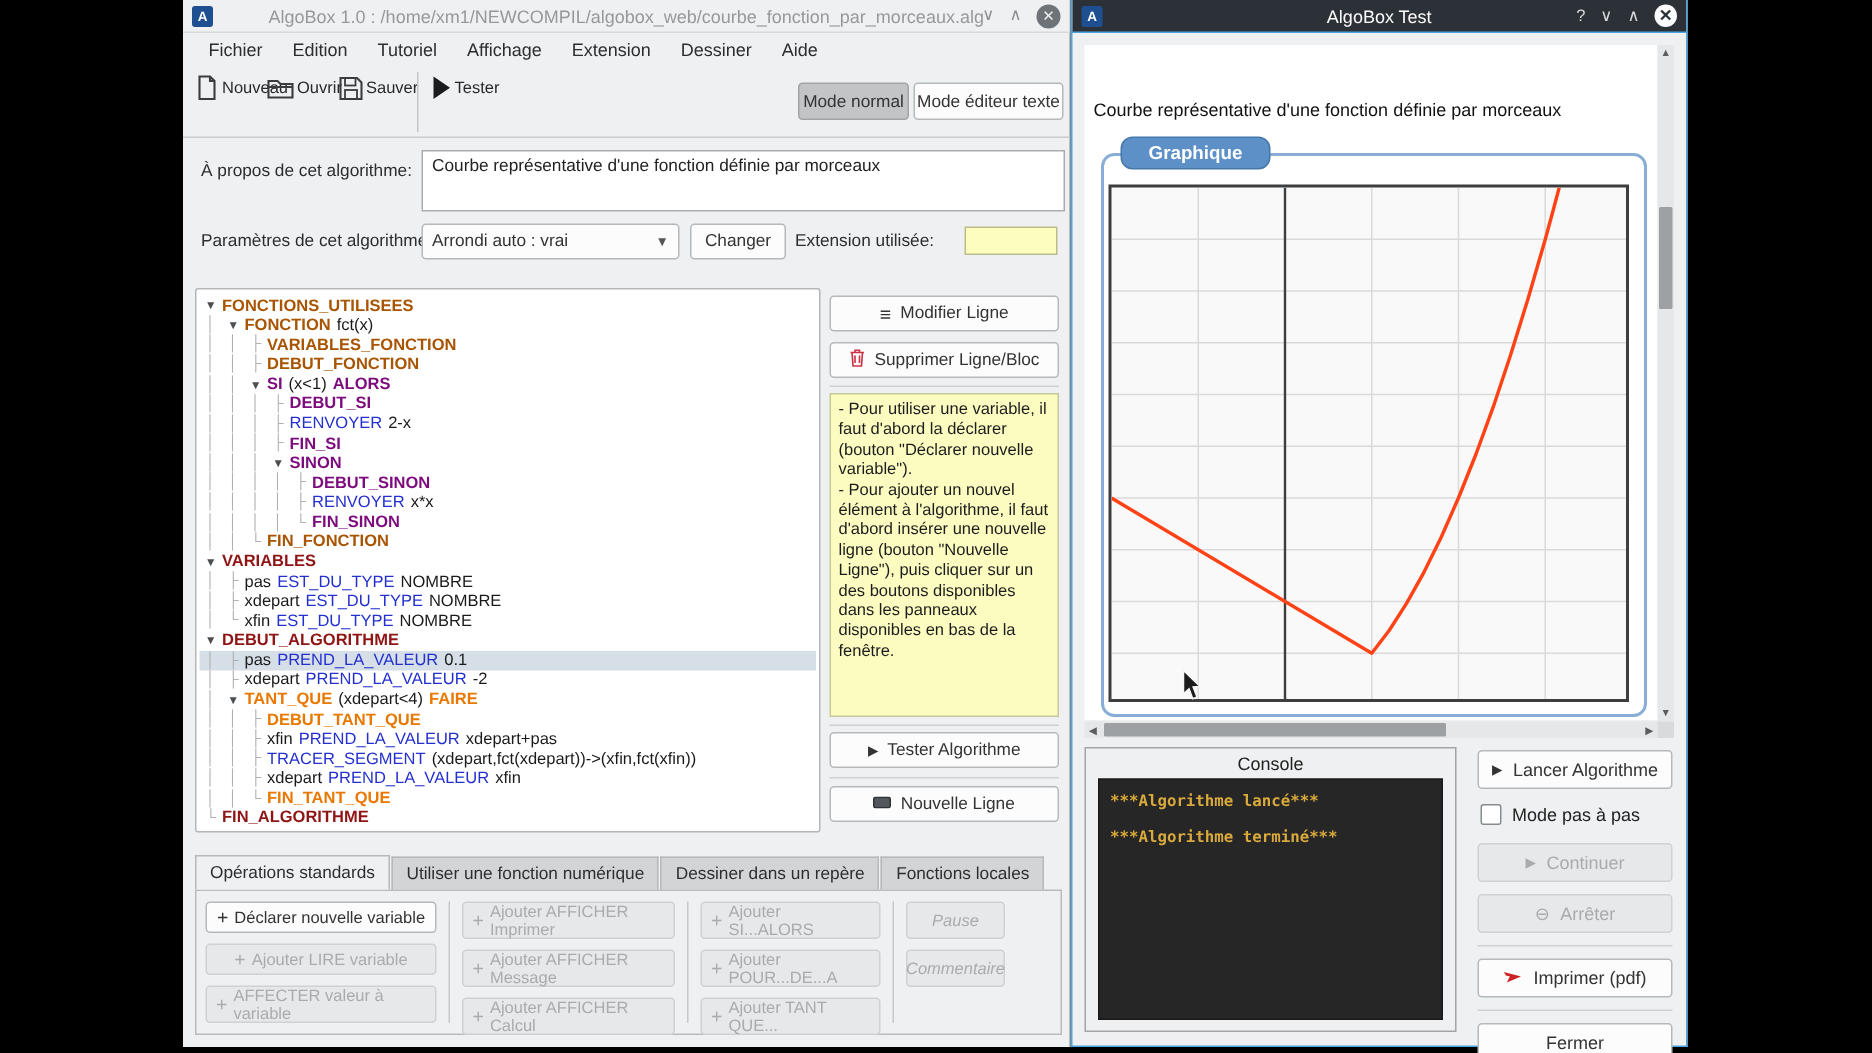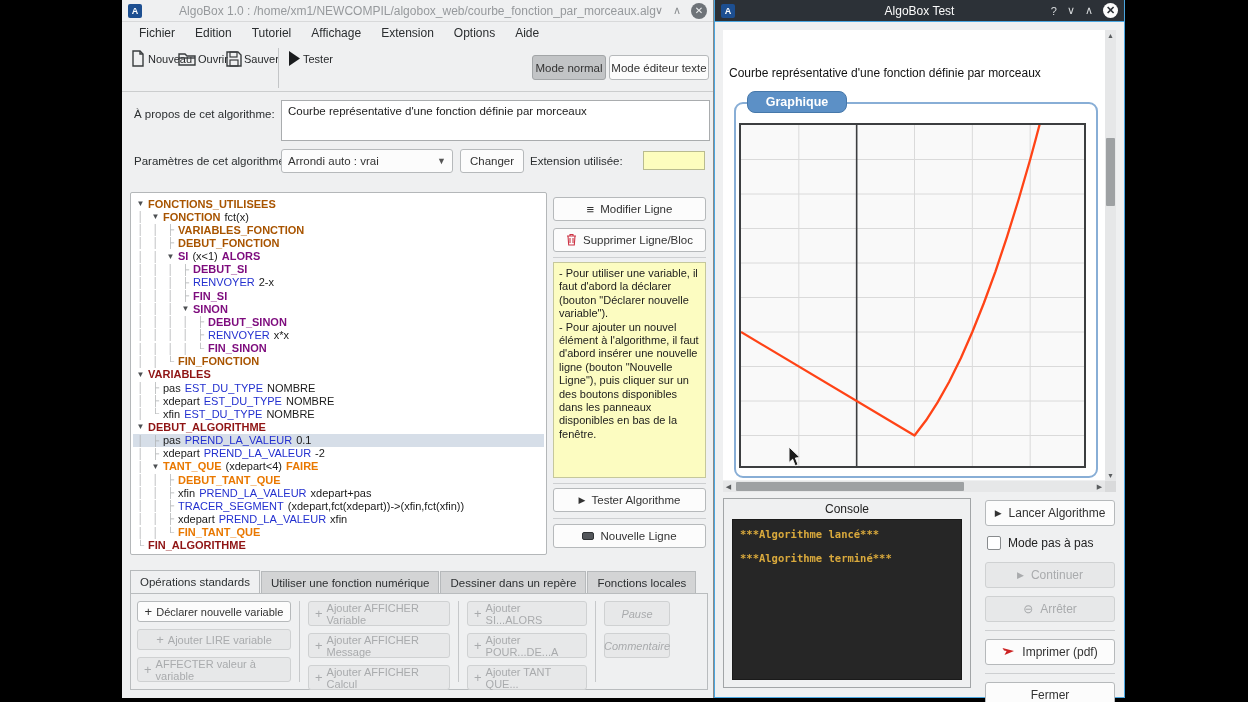--- a/index.html
+++ b/index.html
@@ -119,21 +119,21 @@
       <span class="close-circle-main">✕</span>
     </div>
   </div>
 
   <div id="menubar">
       <span class="menu-item">Fichier</span>
       <span class="menu-item">Edition</span>
       <span class="menu-item">Tutoriel</span>
       <span class="menu-item">Affichage</span>
       <span class="menu-item">Extension</span>
-      <span class="menu-item">Options</span>
+      <span class="menu-item">Dessiner</span>
       <span class="menu-item">Aide</span>
     </div>
 
   <div id="toolbar">
     <div class="tool-btn">
       <span>
           <svg width="16" height="17" viewBox="0 0 16 17">
             <path d="M3 1 h7 l3 3 v12 h-10 z" fill="none" stroke="#3a3d3f" stroke-width="1.4"></path>
             <path d="M10 1 v3 h3" fill="none" stroke="#3a3d3f" stroke-width="1.4"></path>
           </svg>
@@ -412,21 +412,21 @@
         </div>
         <div class="btn pbtn disabled" style="width: 154px;">
           <span class="plus">+</span>
           <span>AFFECTER valeur à variable</span>
         </div>
       </div>
       <div class="pvsep"></div>
       <div class="pcol">
         <div class="btn pbtn disabled" style="width: 142px;">
           <span class="plus">+</span>
-          <span>Ajouter AFFICHER Variable</span>
+          <span>Ajouter AFFICHER Imprimer</span>
         </div>
         <div class="btn pbtn disabled" style="width: 142px;">
           <span class="plus">+</span>
           <span>Ajouter AFFICHER Message</span>
         </div>
         <div class="btn pbtn disabled" style="width: 142px;">
           <span class="plus">+</span>
           <span>Ajouter AFFICHER Calcul</span>
         </div>
       </div>

